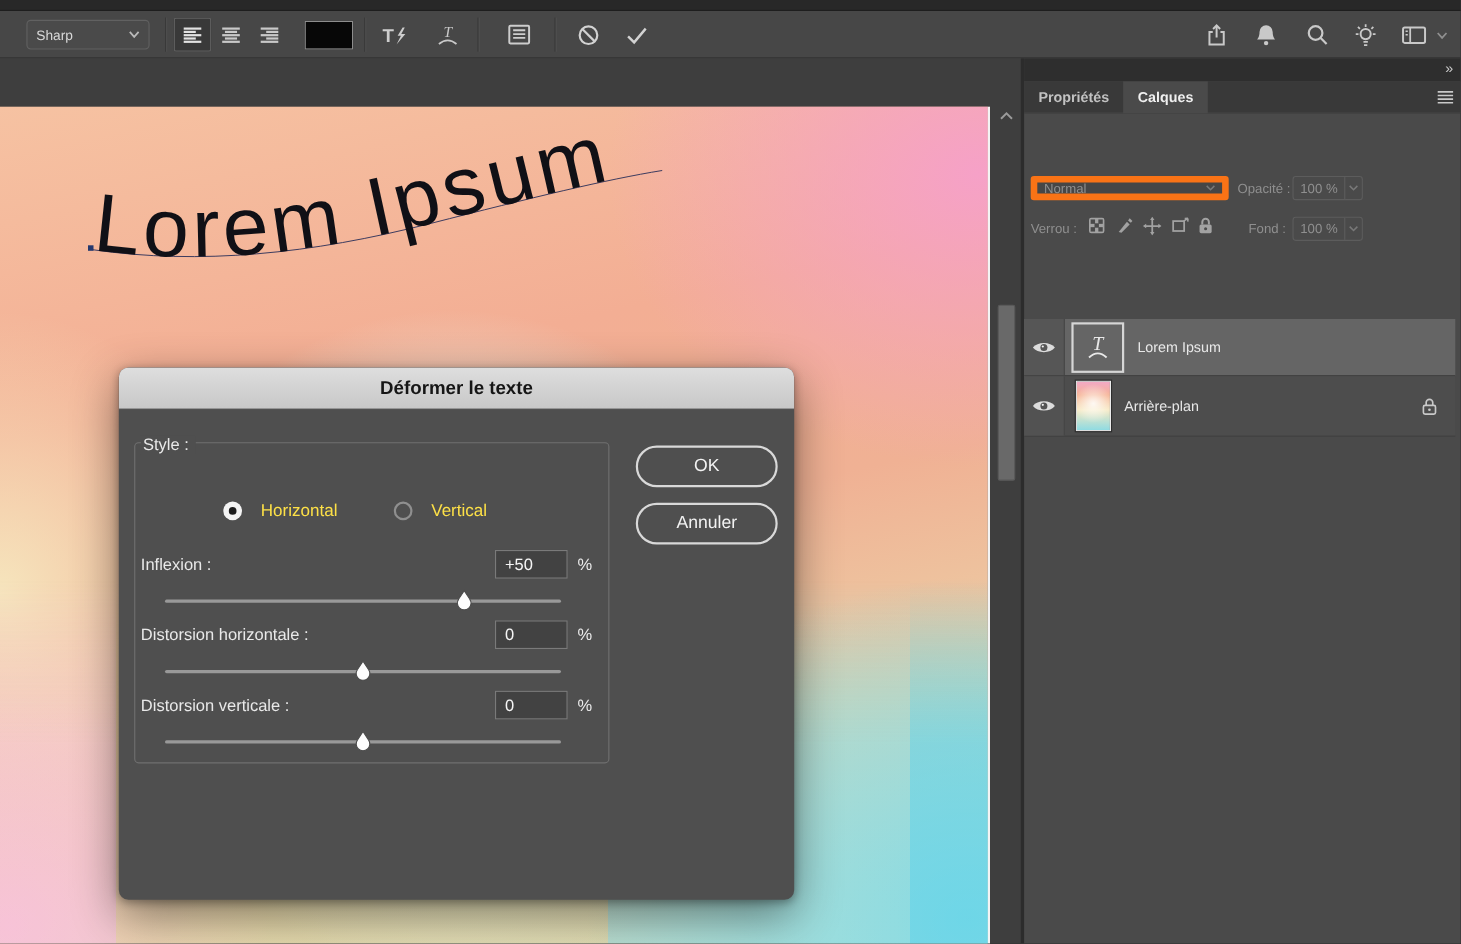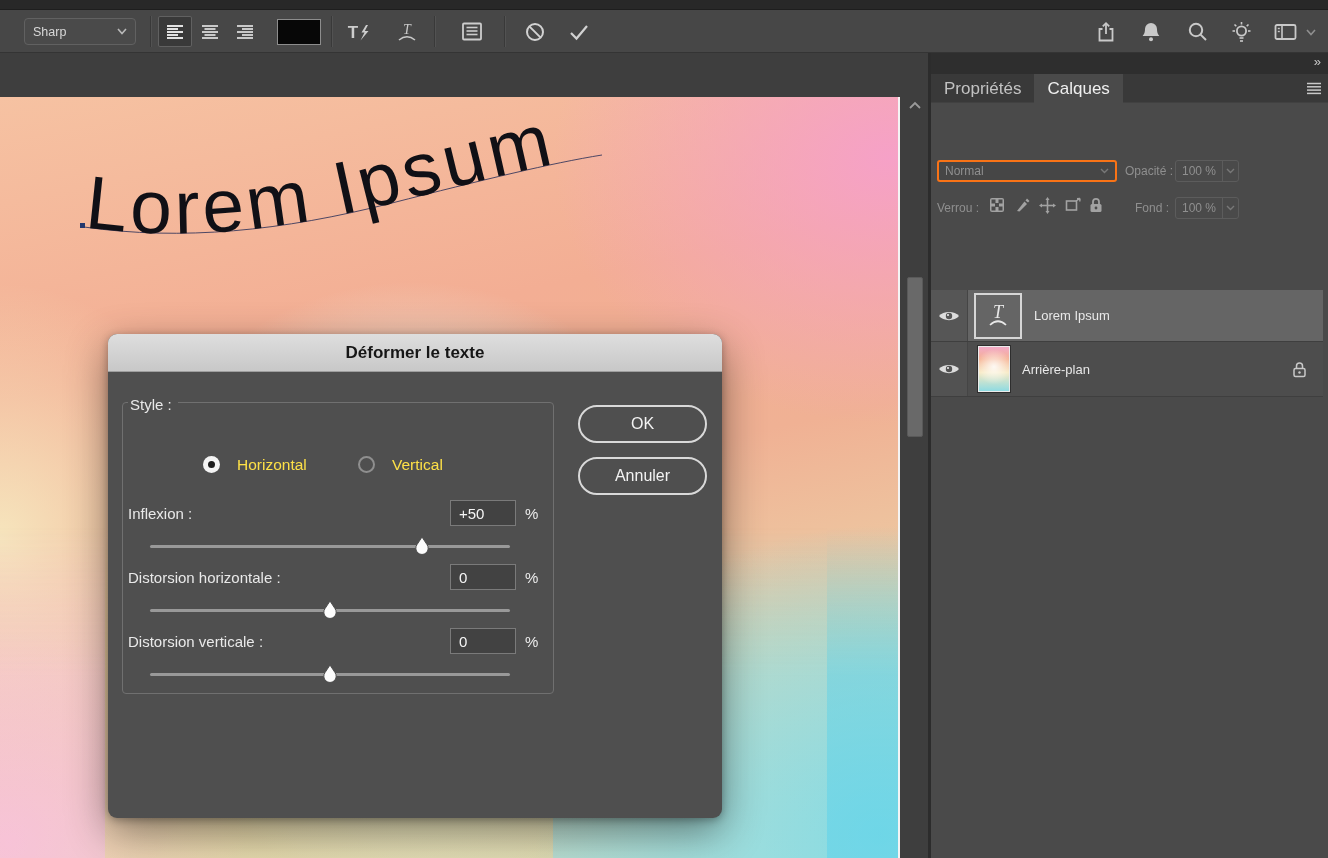--- a/index.html
+++ b/index.html
@@ -42,26 +42,26 @@
   .warp-svg { position:absolute; left:72px; top:28px; }
 
   .vscroll { position:absolute; left:902px; top:44px; width:26px; height:761px; }
   .vthumb { position:absolute; left:5px; top:180px; width:16px; height:160px; background:#696969; border:1px solid #595959; border-radius:2px; }
   .vchev { position:absolute; left:6px; top:4px; }
 
   
   .right-panel { position:absolute; left:928px; top:53px; width:400px; height:805px; background:#4a4a4a; border-left:3px solid #2c2c2c; }
   .panel-top { position:absolute; left:0; top:0; width:100%; height:21px; background:#2e2e2e; color:#c8c8c8; font-size:13px; text-align:right; line-height:18px; padding-right:8px; letter-spacing:-1px; }
   .tabs-row { position:absolute; left:0; top:21px; width:100%; height:29px; background:#393939; border-bottom:1px solid #414141; display:flex; }
-  .tab { height:29px; line-height:29px; padding:0 13px; font-size:17px; font-weight:normal; color:#c2c2c2; }
+  .tab { height:29px; line-height:29px; padding:0 13px; font-size:13px; font-weight:bold; color:#c2c2c2; }
   .tab.active { background:#4a4a4a; color:#efefef; }
   .panel-menu { position:absolute; right:6px; top:29px; }
   .panel-body { position:absolute; left:0; top:50px; width:100%; height:755px; }
   .dis-label { position:absolute; color:#8f8f8f; font-size:12px; }
-  .dis-combo { position:absolute; height:22px; background:#464646; border:2px solid #f97316; border-radius:3px; color:#8f8f8f; font-size:12px; display:flex; align-items:center; padding:0 6px; }
+  .dis-combo { position:absolute; height:22px; background:#464646; border:6px solid #f97316; border-radius:3px; color:#8f8f8f; font-size:12px; display:flex; align-items:center; padding:0 6px; }
   .dis-combo .chev { margin-left:auto; }
   .pct-box { position:absolute; height:22px; border:1px solid #5c5c5c; border-radius:3px; color:#8f8f8f; font-size:12px; display:flex; align-items:center; }
   .pct-box .val { padding:0 6px; }
   .pct-box .chevcell { border-left:1px solid #5c5c5c; height:100%; display:flex; align-items:center; padding:0 3px; }
   .lockrow-icon { position:absolute; top:94px; }
 
   .layer-row { position:absolute; left:0; width:392px; display:flex; align-items:center; border-bottom:1px solid #3f3f3f; }
   .eye-cell { width:37px; height:100%; display:flex; align-items:center; justify-content:center; background:#565656; border-right:1px solid #454545; flex:0 0 auto; }
   .lyr-label { margin-left:12px; color:#e8e8e8; font-size:13px; }
   .thumb-text { width:48px; height:46px; margin-left:6px; border:2px solid #d6d6d6; background:#656565; display:flex; align-items:center; justify-content:center; flex:0 0 auto; }

